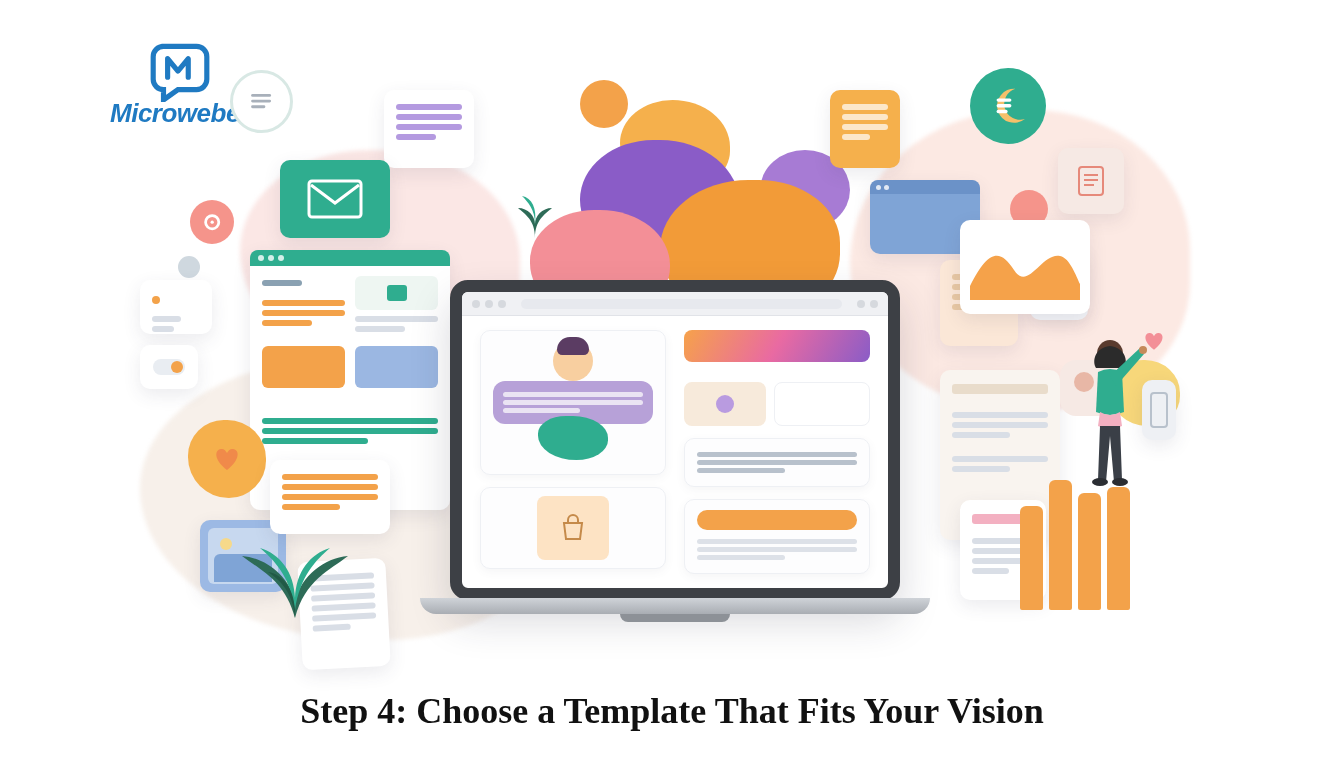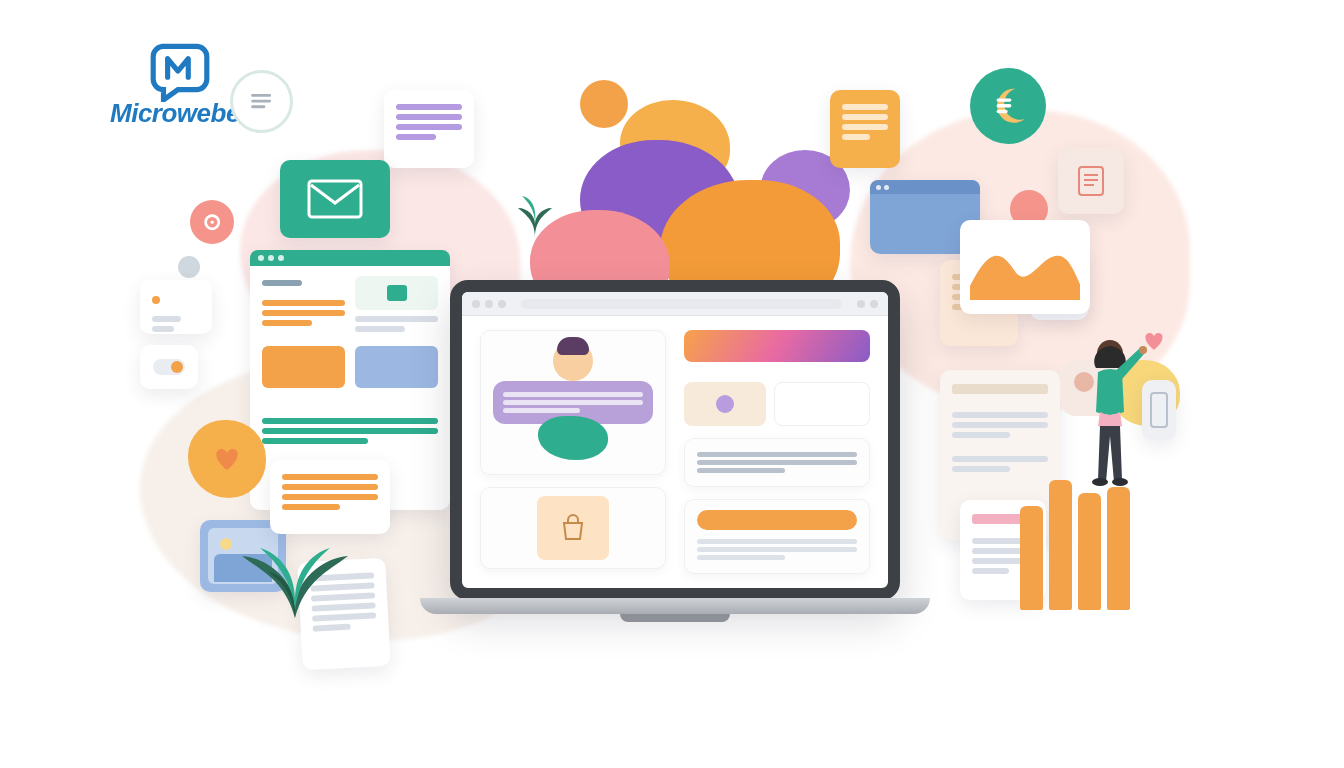--- a/index.html
+++ b/index.html
@@ -413,14 +413,15 @@
       <path d="M40 40 L70 12 L74 18 L46 50 Z" fill="#2fad8f"></path>
       <circle cx="73" cy="14" r="4" fill="#c58a5a"></circle>
       <path d="M30 76 Q40 82 50 76 L52 90 Q40 96 28 90 Z" fill="#f3b0c1"></path>
       <path d="M30 90 L28 144 L36 146 L40 100 L44 146 L52 144 L50 90 Z" fill="#3a3f47"></path>
       <ellipse cx="30" cy="146" rx="8" ry="4" fill="#2b2e33"></ellipse>
       <ellipse cx="50" cy="146" rx="8" ry="4" fill="#2b2e33"></ellipse>
     </svg>
 
   </div>
 
+  <div class="headline">Step 4: Choose a Template That Fits Your Vision</div>
 
 </div>
 
 </body></html>

